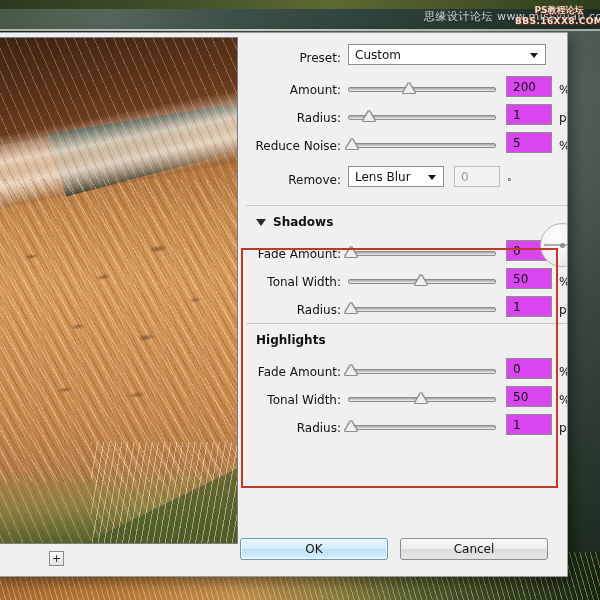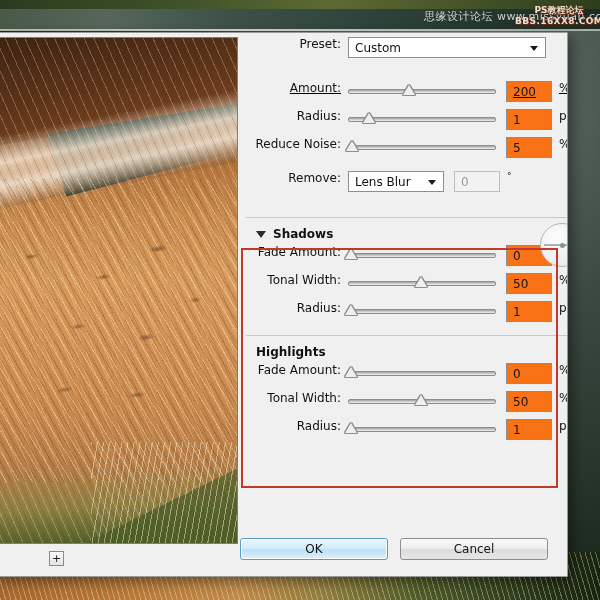--- a/index.html
+++ b/index.html
@@ -215,21 +215,21 @@
 
   
   #controls {
     position: relative;
     flex: 1;
     padding: 0 14px 0 6px;
     background: #f0f0f0;
   }
 
   .row {
-    display: flex; align-items: flex-start;
+    display: flex; align-items: flex-end;
     height: 28px;
   }
   .lbl {
     width: 104px; text-align: right;
     font-size: 12px; color: #111;
     padding-right: 7px;
     font-family: "DejaVu Sans", sans-serif;
     white-space: nowrap;
   }
 
@@ -304,21 +304,21 @@
     border-bottom: 10px solid #efefef;
     filter: drop-shadow(0 1px 0 #8d8d8d) drop-shadow(0 -1px 0 #8d8d8d)
             drop-shadow(1px 0 0 #8d8d8d) drop-shadow(-1px 0 0 #8d8d8d);
   }
 
   
   .numbox {
     width: 46px; height: 21px;
     margin-left: 10px;
     border: 1px solid #8e8e8e;
-    background: #f97316;
+    background: #d946ef;
     display:flex; align-items:center;
     padding-left: 6px;
     font-size: 12px; color: #111;
     font-family: "DejaVu Sans", sans-serif;
   }
   .numbox.disabled { background:#f2f2f2; color:#9a9a9a; border-color:#bdbdbd; }
   .unit {
     margin-left: 7px;
     font-size: 12px; color: #111;
     font-family: "DejaVu Sans", sans-serif;
@@ -436,21 +436,21 @@
 
 
       <div class="row" style="margin-top:4px;">
         <span class="lbl">Preset:</span>
         <span class="combo" id="preset-combo">
           <span>Custom</span>
           <span class="caret"></span>
         </span>
       </div>
 
-      <div class="row" style="margin-top:16px;text-decoration:underline;">
+      <div class="row" style="margin-top:4px;">
         <span class="lbl">Amount:</span>
         <span class="slider">
           <span class="track"></span>
           <span class="thumb" style="left: calc(41% - 6px);"></span>
         </span>
         <span class="numbox">200</span>
         <span class="unit">%</span>
       </div>
 
       <div class="row">

